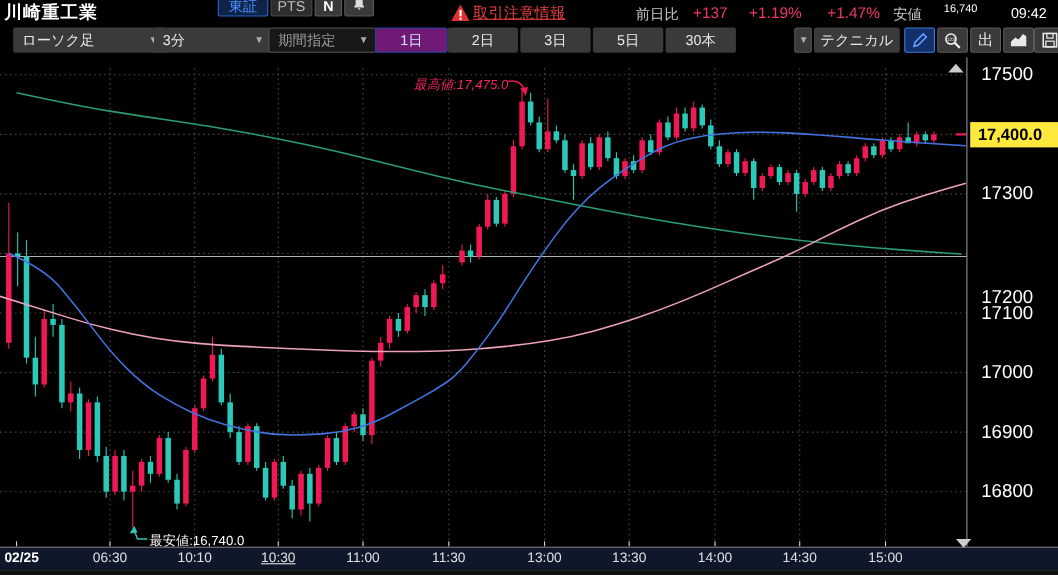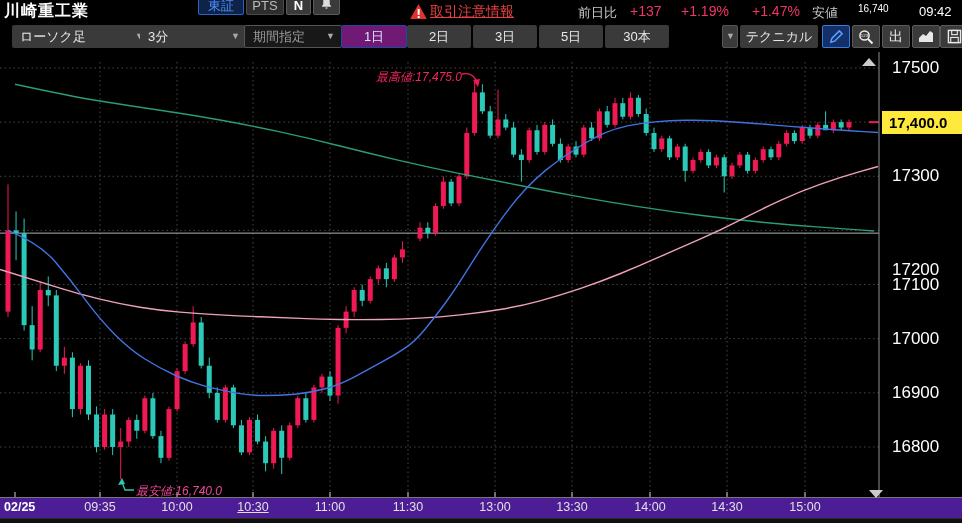--- a/index.html
+++ b/index.html
@@ -28,28 +28,28 @@
   .pbtn{width:64px;}
   .pbtn.on{background:#701a75;border:1px solid #1d49a0;color:#d7e5ff;height:21px;line-height:21px;}
   .icobtn{width:26px;background:#3a3a3a;border:1px solid #5a5a5a;height:21px;}
   .icobtn svg{margin-top:3px;}
   #pencil{background:#14306b;border:1px solid #3a7bd5;}
   
   #chartwrap{position:absolute;left:0;top:52px;width:880px;height:445px;}
   #legend{position:absolute;left:6px;top:56px;height:14px;font-size:11.5px;white-space:nowrap;}
   #legend span{margin-right:14px;}
   #anno-high{position:absolute;left:376px;top:69px;font-size:12px;color:#f2265c;font-style:italic;}
-  #anno-low{position:absolute;left:136px;top:483px;font-size:12px;color:#ec4899;font-style:italic;}
+  #anno-low{position:absolute;left:136px;top:483px;font-size:12px;color:#ffffff;}
   
   #paxis{position:absolute;left:880px;top:52px;width:82px;height:445px;background:#000;}
   .ptick{position:absolute;left:12px;font-size:17px;color:#fff;}
   #ptag{position:absolute;left:2px;top:59px;width:80px;height:23px;background:#ffe93d;color:#000;
         font-size:15px;font-weight:bold;line-height:23px;padding-left:7px;white-space:nowrap;overflow:hidden;}
   
-  #taxis{position:absolute;left:0;top:497px;width:962px;height:20px;background:#4c1d95;border-top:1px solid #777;}
+  #taxis{position:absolute;left:0;top:497px;width:962px;height:20px;background:#0f172a;border-top:1px solid #777;}
   .ttick{position:absolute;top:2px;font-size:12.5px;color:#e0e0e0;width:50px;text-align:center;}
   .ttick.date{font-weight:bold;color:#fff;text-align:left;width:60px;}
   #btm{position:absolute;left:0;top:518px;width:962px;height:5px;background:#101010;border-top:1px solid #2a2a2a;}
   .tri{width:0;height:0;position:absolute;}
   #tri-up{left:862px;top:58px;border-left:7px solid transparent;border-right:7px solid transparent;
           border-bottom:8px solid #ccc;}
   #tri-dn{left:869px;top:490px;border-left:7px solid transparent;border-right:7px solid transparent;
           border-top:8px solid #ccc;}
 </style>
 </head>
@@ -397,22 +397,22 @@
       <div class="ptick" style="top: 114.28px;">17300</div>
       <div class="ptick" style="top: 172px; margin-top: 36px;">17200</div>
       <div class="ptick" style="top: 222.56px;">17100</div>
       <div class="ptick" style="top: 276.7px;">17000</div>
       <div class="ptick" style="top: 330.84px;">16900</div>
       <div class="ptick" style="top: 384.98px;">16800</div>
     </div>
 
   <div id="taxis">
       <div class="ttick date" style="left: 4px;">02/25</div>
-      <div class="ttick" style="left: 75px;">09:35</div>
-      <div class="ttick" style="left: 152px;">10:00</div>
+      <div class="ttick" style="left: 75px;">06:30</div>
+      <div class="ttick" style="left: 152px;">10:10</div>
       <div class="ttick" style="left: 228px; text-decoration: underline;">10:30</div>
       <div class="ttick" style="left: 305px;">11:00</div>
       <div class="ttick" style="left: 383px;">11:30</div>
       <div class="ttick" style="left: 470px;">13:00</div>
       <div class="ttick" style="left: 547px;">13:30</div>
       <div class="ttick" style="left: 625px;">14:00</div>
       <div class="ttick" style="left: 702px;">14:30</div>
       <div class="ttick" style="left: 780px;">15:00</div>
     </div>
   <div id="btm"></div>

